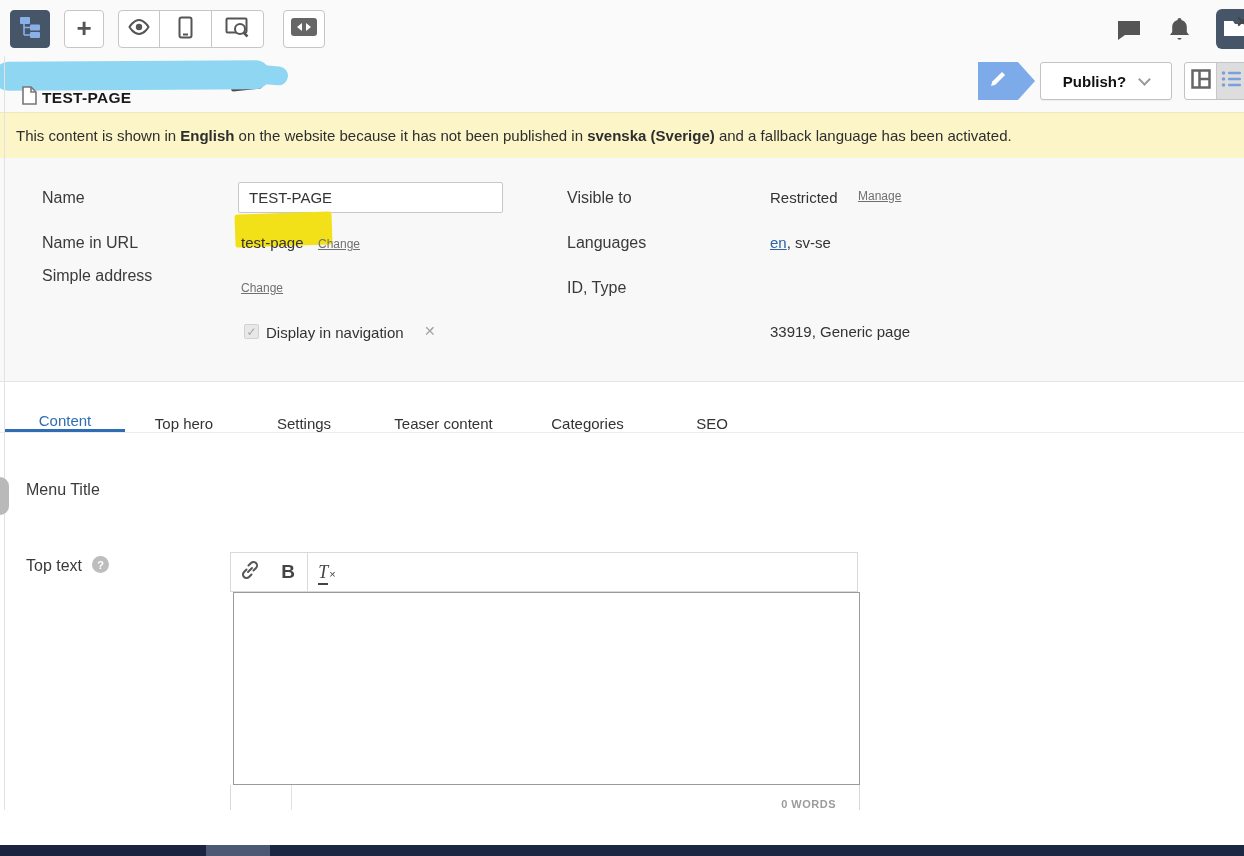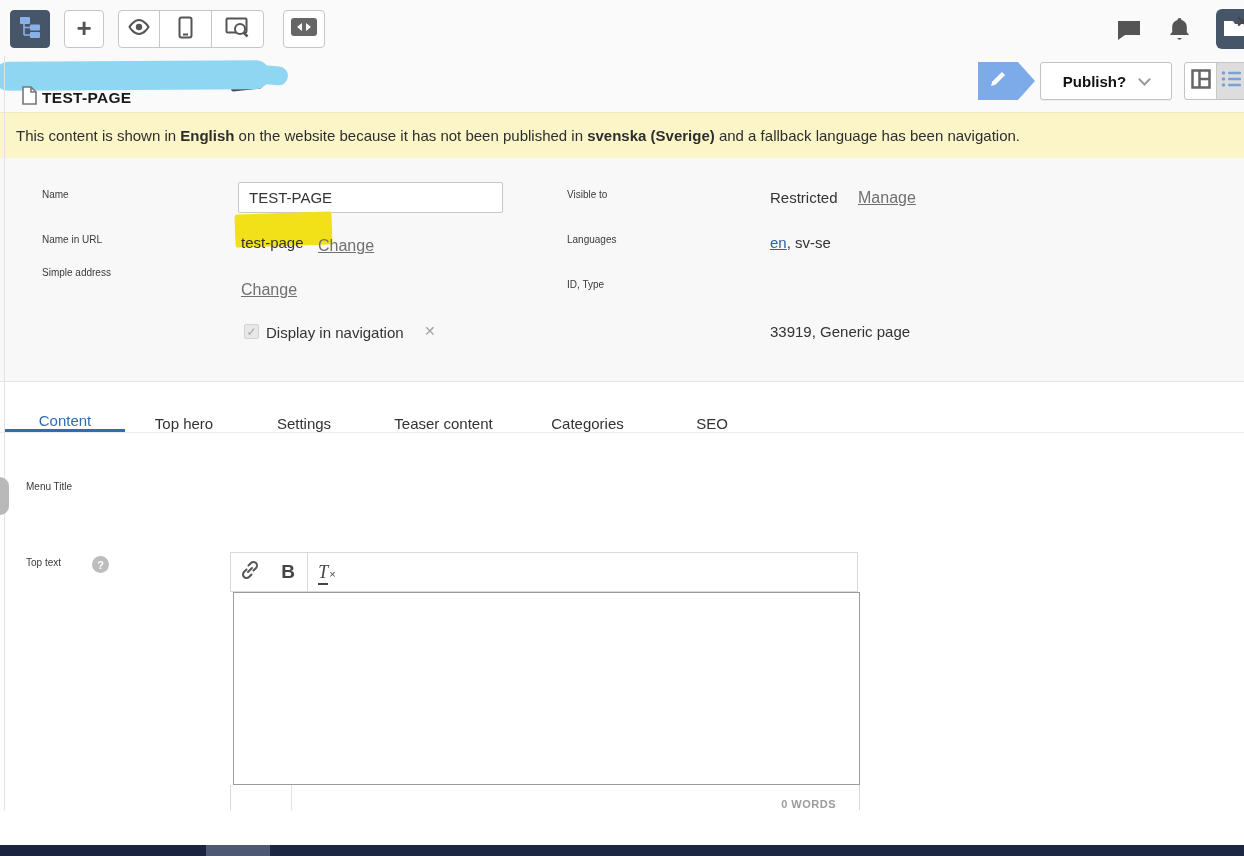--- a/index.html
+++ b/index.html
@@ -48,23 +48,23 @@
 
   
   .banner { position:absolute; top:112px; left:0; width:1244px; height:46px; background:#fbf5c8;
             border-top:1px solid #efe8bd; display:flex; align-items:center; padding-left:16px;
             font-size:15px; color:#2e2e2e; }
   .banner b { font-weight:700; }
   .banner-close { position:absolute; top:13px; left:1236px; font-size:15px; font-weight:700; color:#444; cursor:pointer; }
 
   
   .form-panel { position:absolute; top:158px; left:0; width:1244px; height:223px; background:#f8f8f8; }
-  .f-label { position:absolute; font-size:10px; color:#3a3a3a; }
+  .f-label { position:absolute; font-size:16px; color:#3a3a3a; }
   .f-value { position:absolute; font-size:15px; color:#333; }
-  .f-link { font-size:16px; color:#707070; text-decoration:underline; cursor:pointer; }
+  .f-link { font-size:12px; color:#707070; text-decoration:underline; cursor:pointer; }
   .text-input { position:absolute; height:31px; background:#fff; border:1px solid #c8c8c8; border-radius:2px;
                 font-family:"Liberation Sans",sans-serif; font-size:15px; color:#333; padding:0 10px; outline:none; }
   .hl-yellow { position:absolute; top:213px; left:235px; width:97px; height:33px; background:#f2e018;
                transform:rotate(-2deg); border-radius:3px; }
   .cbx { position:absolute; top:324px; left:244px; width:15px; height:15px; background:#e8e8e8;
          border:1px solid #d2d2d2; border-radius:2px; display:flex; align-items:center; justify-content:center;
          font-size:12px; color:#a8a8a8; cursor:pointer; }
   .reset-x { position:absolute; top:322px; left:424px; font-size:14px; color:#a2a2a2; cursor:pointer; }
   .lang-en { color:#2f62a8; text-decoration:underline; cursor:pointer; }
   .tools-btn { position:absolute; top:315px; left:773px; width:104px; height:35px; background:#fff;
@@ -237,21 +237,21 @@
               <rect x="7" y="7.8" width="13" height="2.4" rx="1"></rect>
               <circle cx="2.5" cy="15" r="1.8"></circle>
               <rect x="7" y="13.8" width="13" height="2.4" rx="1"></rect>
             </g>
           </svg>
       </span>
     </div>
   </div>
 
   <div class="banner">
-    <span><span>This content is shown in </span><b>English</b><span> on the website because it has not been published in </span><b>svenska (Sverige)</b><span> and a fallback language has been navigation.</span></span>
+    <span><span>This content is shown in </span><b>English</b><span> on the website because it has not been published in </span><b>svenska (Sverige)</b><span> and a fallback language has been activated.</span></span>
   </div>
   <div class="banner-close">✕</div>
 
   <div class="form-panel">
 
     <span class="f-label" style="top:31px;left:42px;">Name</span>
     <input class="text-input" style="top: 24px; left: 238px; width: 265px;" value="TEST-PAGE">
 
     <div class="hl-yellow" style="top:55px;"></div>
     <span class="f-label" style="top:76px;left:42px;">Name in URL</span>

